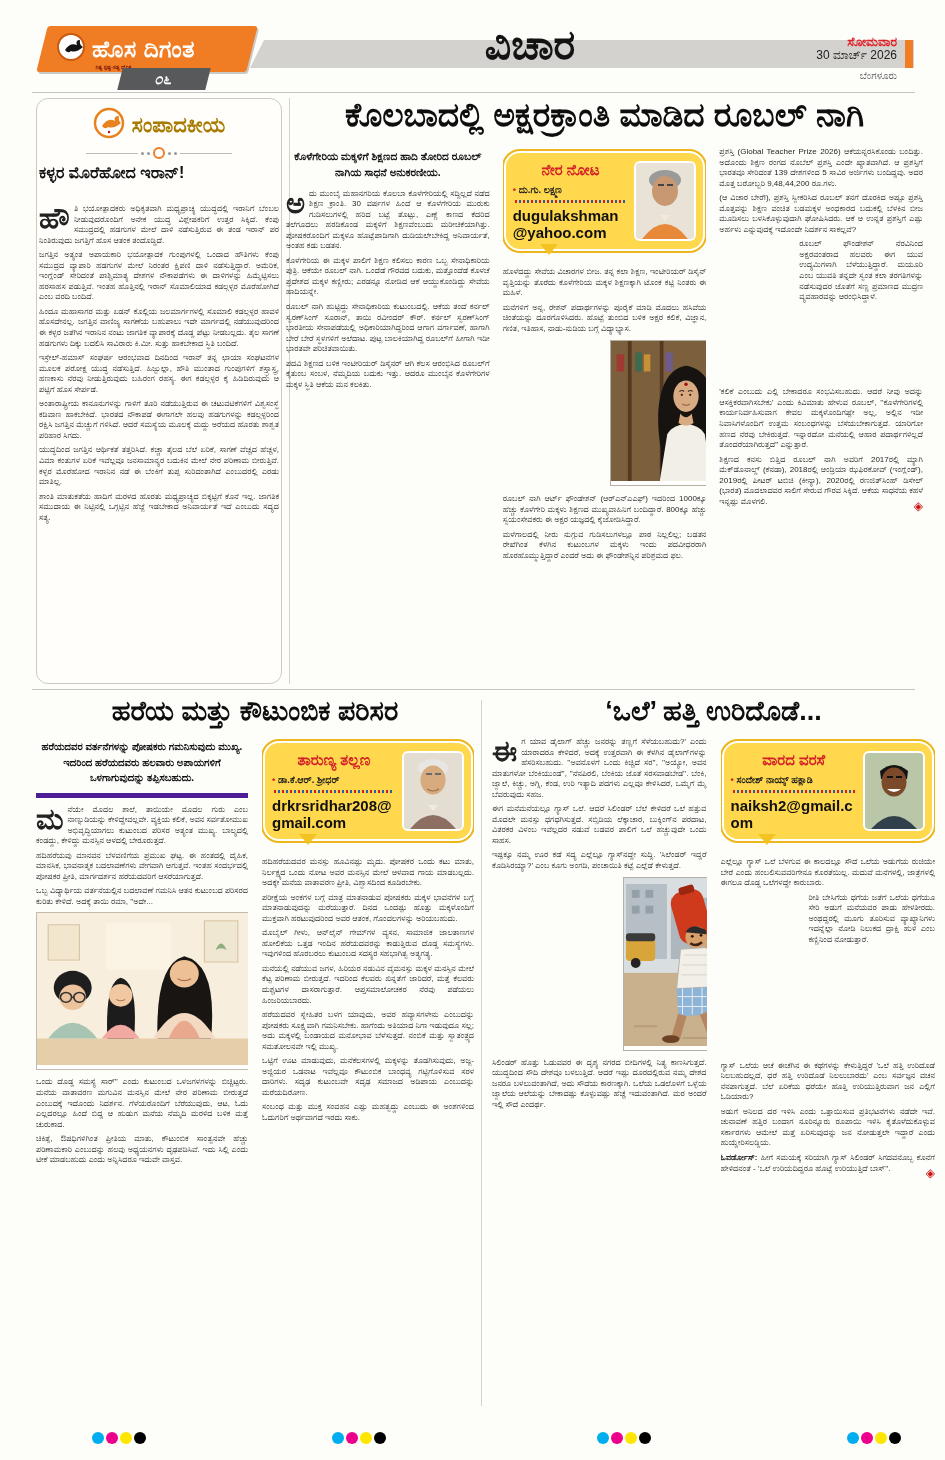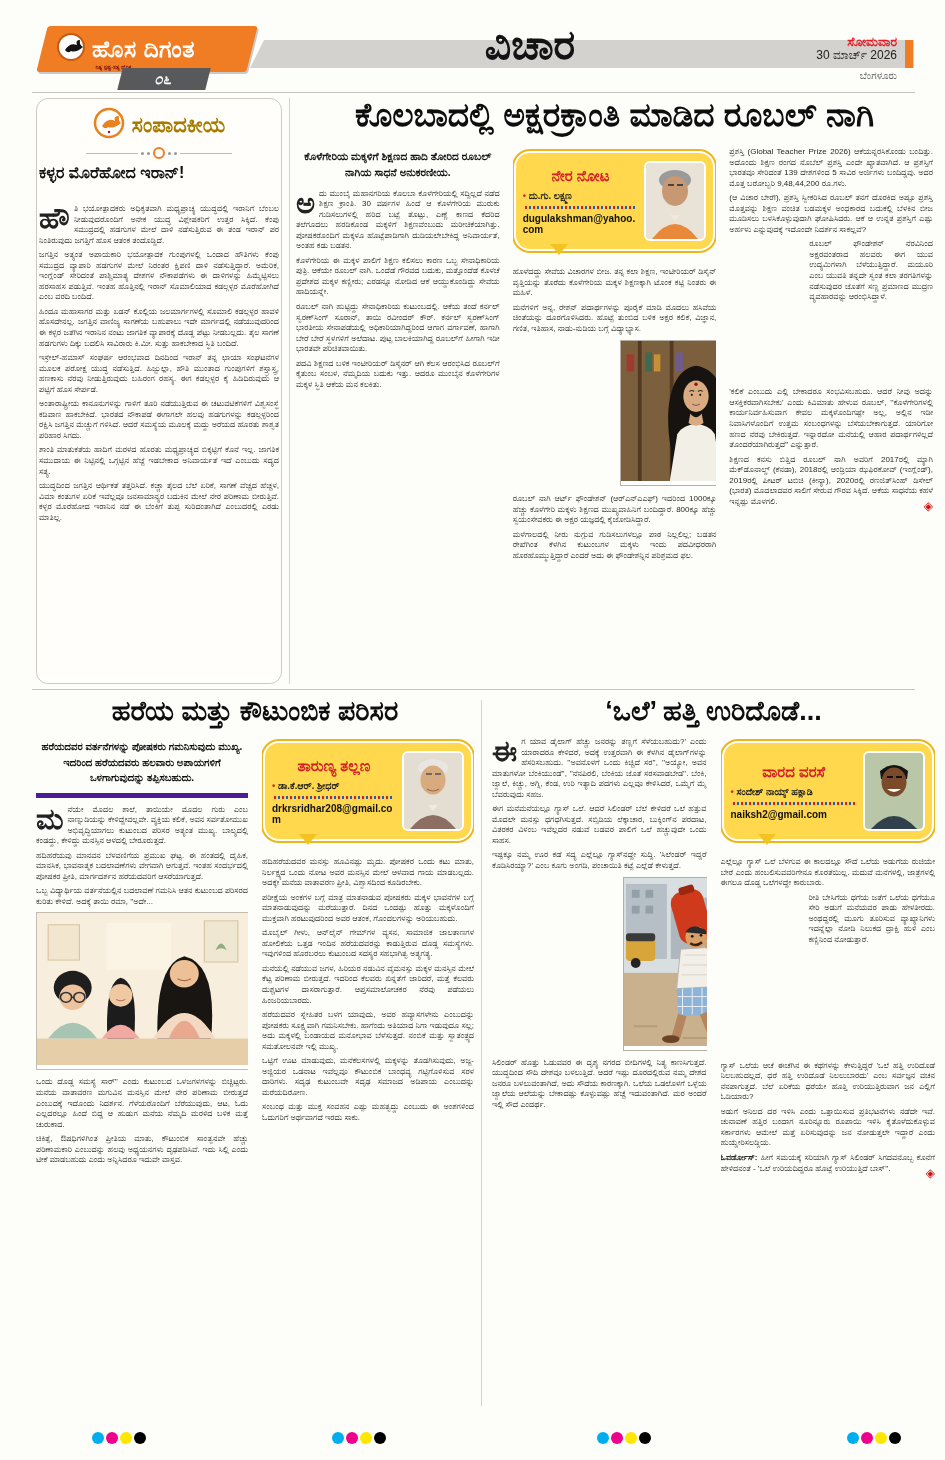--- a/index.html
+++ b/index.html
@@ -33,37 +33,37 @@
   .ed-head{display:flex;align-items:center;justify-content:center;gap:7px;}
   .ed-title{color:#a87b00;font-weight:bold;font-size:21px;}
   .ed-div{display:flex;align-items:center;justify-content:center;gap:3px;margin:4px 0 5px;}
   .ed-div .ln{height:1px;width:52px;background:#bbb;}
   .ed-div .dt{width:3px;height:3px;border-radius:50%;background:#9a9a9a;}
   .ed-div .ctr{width:8px;height:8px;border-radius:50%;border:2px solid #f07d23;background:#fff;}
   .ed-headline{font-size:16px;font-weight:bold;color:#111;margin:2px 0 22px;}
   .bp{font-size:8px;line-height:1.32;text-align:justify;margin:0 0 4px;color:#262626;}
   .dropcap{float:left;font-size:29px;line-height:.85;font-weight:bold;color:#222;margin:2px 4px 0 0;}
   
-  .main-article{position:absolute;left:296px;top:96px;width:637px;height:592px;}
+  .main-article{position:absolute;left:286px;top:96px;width:637px;height:592px;}
   .ma-headline{text-align:center;font-size:33px;font-weight:bold;color:#0e0e0e;}
   .ma-cols{display:flex;gap:13px;margin-top:12px;height:534px;overflow:hidden;justify-content:flex-end;}
   .col{flex:1;min-width:0;overflow:hidden;}
   .standfirst{font-weight:bold;font-size:10.5px;text-align:center;line-height:1.5;padding:2px 6px 8px;color:#111;}
   
   .bubble{position:relative;background:#ffd84d;border-radius:14px;
         box-shadow:0 0 0 2px #fff,0 0 0 4px #edb61b;margin:6px 3px 18px;padding:8px 7px;
         display:flex;gap:6px;align-items:center;}
   .bubble:after{content:"";position:absolute;left:34px;bottom:-15px;
         border:9px solid transparent;border-top:11px solid #f3c324;}
   .b-left{flex:1;min-width:0;text-align:center;}
   .b-series{color:#d42027;font-weight:bold;font-size:15px;}
   .b-author{font-size:9.5px;font-weight:bold;color:#1a1a1a;margin-top:5px;text-align:left;}
   .b-author .bullet{color:#d42027;}
   .b-dots{height:3px;margin:4px 2px;background:repeating-linear-gradient(90deg,#d42027 0 2px,transparent 2px 4px,#1f5fae 4px 6px,transparent 6px 8px);}
-  .b-email{font-size:10px;font-weight:bold;color:#111;word-break:break-all;text-align:left;}
+  .b-email{font-size:15px;font-weight:bold;color:#111;word-break:break-all;text-align:left;}
   .b-photo{width:58px;height:76px;border-radius:6px;overflow:hidden;border:2px solid #fff;background:#ddd;flex:none;}
   .b-photo svg{display:block;}
   .inline-photo{width:152px;margin:6px -58px 8px auto;display:block;border:1px solid #b5b0a6;
         position:relative;z-index:2;background:#fff;}
   .indent-block{margin-left:80px;min-height:148px;}
   .endmark{color:#cc1111;font-size:12px;float:right;margin:2px 0 0 4px;}
   
   .article-left{position:absolute;left:36px;top:696px;width:438px;height:712px;overflow:hidden;}
   .article-right{position:absolute;left:492px;top:696px;width:443px;height:712px;overflow:hidden;}
   .b-headline{text-align:center;font-size:27px;font-weight:bold;color:#0e0e0e;}
@@ -128,22 +128,22 @@
         <span class="dt"></span>
         <span class="ln"></span>
     </div>
     <div class="ed-headline">ಕಳ್ಳರ ಮೊರೆಹೋದ ಇರಾನ್!</div>
     <div>
       <p class="bp"><span class="dropcap">ಹೌ</span><span>ತಿ ಭಯೋತ್ಪಾದಕರು ಅಧಿಕೃತವಾಗಿ ಮಧ್ಯಪ್ರಾಚ್ಯ ಯುದ್ಧದಲ್ಲಿ ಇರಾನಿಗೆ ಬೆಂಬಲ ನೀಡುವುದರೊಂದಿಗೆ ಅನೇಕ ಯುದ್ಧ ವಿಶ್ಲೇಷಕರಿಗೆ ಉತ್ತರ ಸಿಕ್ಕಿದೆ. ಕೆಂಪು ಸಮುದ್ರದಲ್ಲಿ ಹಡಗುಗಳ ಮೇಲೆ ದಾಳಿ ನಡೆಸುತ್ತಿರುವ ಈ ತಂಡ ಇರಾನ್ ಪರ ನಿಂತಿರುವುದು ಜಗತ್ತಿಗೆ ಹೊಸ ಆತಂಕ ತಂದೊಡ್ಡಿದೆ.</span></p>
       <p class="bp">ಜಗತ್ತಿನ ಅತ್ಯಂತ ಅಪಾಯಕಾರಿ ಭಯೋತ್ಪಾದಕ ಗುಂಪುಗಳಲ್ಲಿ ಒಂದಾದ ಹೌತಿಗಳು ಕೆಂಪು ಸಮುದ್ರದ ವ್ಯಾಪಾರಿ ಹಡಗುಗಳ ಮೇಲೆ ನಿರಂತರ ಕ್ಷಿಪಣಿ ದಾಳಿ ನಡೆಸುತ್ತಿದ್ದಾರೆ. ಅಮೆರಿಕ, ಇಂಗ್ಲೆಂಡ್ ಸೇರಿದಂತೆ ಪಾಶ್ಚಿಮಾತ್ಯ ದೇಶಗಳ ನೌಕಾಪಡೆಗಳು ಈ ದಾಳಿಗಳನ್ನು ಹಿಮ್ಮೆಟ್ಟಿಸಲು ಹರಸಾಹಸ ಪಡುತ್ತಿವೆ. ಇಂತಹ ಹೊತ್ತಿನಲ್ಲಿ ಇರಾನ್ ಸೊಮಾಲಿಯಾದ ಕಡಲ್ಗಳ್ಳರ ಮೊರೆಹೋಗಿದೆ ಎಂಬ ವರದಿ ಬಂದಿದೆ.</p>
       <p class="bp">ಹಿಂದೂ ಮಹಾಸಾಗರ ಮತ್ತು ಏಡನ್ ಕೊಲ್ಲಿಯ ಜಲಮಾರ್ಗಗಳಲ್ಲಿ ಸೊಮಾಲಿ ಕಡಲ್ಗಳ್ಳರ ಹಾವಳಿ ಹೊಸದೇನಲ್ಲ. ಜಗತ್ತಿನ ವಾಣಿಜ್ಯ ಸಾಗಣೆಯ ಬಹುಪಾಲು ಇದೇ ಮಾರ್ಗದಲ್ಲಿ ನಡೆಯುವುದರಿಂದ ಈ ಕಳ್ಳರ ಜತೆಗಿನ ಇರಾನಿನ ನಂಟು ಜಾಗತಿಕ ವ್ಯಾಪಾರಕ್ಕೆ ದೊಡ್ಡ ಪೆಟ್ಟು ನೀಡಬಲ್ಲದು. ತೈಲ ಸಾಗಣೆ ಹಡಗುಗಳು ದಿಕ್ಕು ಬದಲಿಸಿ ಸಾವಿರಾರು ಕಿ.ಮೀ. ಸುತ್ತು ಹಾಕಬೇಕಾದ ಸ್ಥಿತಿ ಬಂದಿದೆ.</p>
       <p class="bp">ಇಸ್ರೇಲ್-ಹಮಾಸ್ ಸಂಘರ್ಷ ಆರಂಭವಾದ ದಿನದಿಂದ ಇರಾನ್ ತನ್ನ ಛಾಯಾ ಸಂಘಟನೆಗಳ ಮೂಲಕ ಪರೋಕ್ಷ ಯುದ್ಧ ನಡೆಸುತ್ತಿದೆ. ಹಿಜ್ಬುಲ್ಲಾ, ಹೌತಿ ಮುಂತಾದ ಗುಂಪುಗಳಿಗೆ ಶಸ್ತ್ರಾಸ್ತ್ರ, ಹಣಕಾಸು ನೆರವು ನೀಡುತ್ತಿರುವುದು ಬಹಿರಂಗ ರಹಸ್ಯ. ಈಗ ಕಡಲ್ಗಳ್ಳರ ಕೈ ಹಿಡಿದಿರುವುದು ಆ ಪಟ್ಟಿಗೆ ಹೊಸ ಸೇರ್ಪಡೆ.</p>
       <p class="bp">ಅಂತಾರಾಷ್ಟ್ರೀಯ ಕಾನೂನುಗಳನ್ನು ಗಾಳಿಗೆ ತೂರಿ ನಡೆಯುತ್ತಿರುವ ಈ ಚಟುವಟಿಕೆಗಳಿಗೆ ವಿಶ್ವಸಂಸ್ಥೆ ಕಡಿವಾಣ ಹಾಕಬೇಕಿದೆ. ಭಾರತದ ನೌಕಾಪಡೆ ಈಗಾಗಲೇ ಹಲವು ಹಡಗುಗಳನ್ನು ಕಡಲ್ಗಳ್ಳರಿಂದ ರಕ್ಷಿಸಿ ಜಗತ್ತಿನ ಮೆಚ್ಚುಗೆ ಗಳಿಸಿದೆ. ಆದರೆ ಸಮಸ್ಯೆಯ ಮೂಲಕ್ಕೆ ಮದ್ದು ಅರೆಯದ ಹೊರತು ಶಾಶ್ವತ ಪರಿಹಾರ ಸಿಗದು.</p>
+      <p class="bp">ಯುದ್ಧದಿಂದ ಜಗತ್ತಿನ ಆರ್ಥಿಕತೆ ತತ್ತರಿಸಿದೆ. ಕಚ್ಚಾ ತೈಲದ ಬೆಲೆ ಏರಿಕೆ, ಸಾಗಣೆ ವೆಚ್ಚದ ಹೆಚ್ಚಳ, ವಿಮಾ ಕಂತುಗಳ ಏರಿಕೆ ಇವೆಲ್ಲವೂ ಜನಸಾಮಾನ್ಯರ ಬದುಕಿನ ಮೇಲೆ ನೇರ ಪರಿಣಾಮ ಬೀರುತ್ತಿವೆ. ಕಳ್ಳರ ಮೊರೆಹೋದ ಇರಾನಿನ ನಡೆ ಈ ಬೆಂಕಿಗೆ ತುಪ್ಪ ಸುರಿದಂತಾಗಿದೆ ಎಂಬುದರಲ್ಲಿ ಎರಡು ಮಾತಿಲ್ಲ.</p>
       <p class="bp">ಶಾಂತಿ ಮಾತುಕತೆಯ ಹಾದಿಗೆ ಮರಳದ ಹೊರತು ಮಧ್ಯಪ್ರಾಚ್ಯದ ಬಿಕ್ಕಟ್ಟಿಗೆ ಕೊನೆ ಇಲ್ಲ. ಜಾಗತಿಕ ಸಮುದಾಯ ಈ ನಿಟ್ಟಿನಲ್ಲಿ ಒಗ್ಗಟ್ಟಿನ ಹೆಜ್ಜೆ ಇಡಬೇಕಾದ ಅನಿವಾರ್ಯತೆ ಇದೆ ಎಂಬುದು ಸದ್ಯದ ಸತ್ಯ.</p>
-      <p class="bp">ಯುದ್ಧದಿಂದ ಜಗತ್ತಿನ ಆರ್ಥಿಕತೆ ತತ್ತರಿಸಿದೆ. ಕಚ್ಚಾ ತೈಲದ ಬೆಲೆ ಏರಿಕೆ, ಸಾಗಣೆ ವೆಚ್ಚದ ಹೆಚ್ಚಳ, ವಿಮಾ ಕಂತುಗಳ ಏರಿಕೆ ಇವೆಲ್ಲವೂ ಜನಸಾಮಾನ್ಯರ ಬದುಕಿನ ಮೇಲೆ ನೇರ ಪರಿಣಾಮ ಬೀರುತ್ತಿವೆ. ಕಳ್ಳರ ಮೊರೆಹೋದ ಇರಾನಿನ ನಡೆ ಈ ಬೆಂಕಿಗೆ ತುಪ್ಪ ಸುರಿದಂತಾಗಿದೆ ಎಂಬುದರಲ್ಲಿ ಎರಡು ಮಾತಿಲ್ಲ.</p>
     </div>
   </div>
   <div class="vl1"></div>
 
   <div class="main-article">
     <div class="ma-headline">ಕೊಲಬಾದಲ್ಲಿ ಅಕ್ಷರಕ್ರಾಂತಿ ಮಾಡಿದ ರೂಬಲ್ ನಾಗಿ</div>
     <div class="ma-cols">
       <div class="col">
         <div class="standfirst">ಕೊಳೆಗೇರಿಯ ಮಕ್ಕಳಿಗೆ ಶಿಕ್ಷಣದ ಹಾದಿ ತೋರಿದ ರೂಬಲ್ ನಾಗಿಯ ಸಾಧನೆ ಅನುಕರಣೀಯ.</div>
         <p class="bp"><span class="dropcap">ಅ</span><span>ದು ಮುಂಬೈ ಮಹಾನಗರಿಯ ಕೊಲಬಾ ಕೊಳೆಗೇರಿಯಲ್ಲಿ ಸದ್ದಿಲ್ಲದೆ ನಡೆದ ಶಿಕ್ಷಣ ಕ್ರಾಂತಿ. 30 ವರ್ಷಗಳ ಹಿಂದೆ ಆ ಕೊಳೆಗೇರಿಯ ಮುರುಕು ಗುಡಿಸಲುಗಳಲ್ಲಿ ಹರಿದ ಬಟ್ಟೆ ತೊಟ್ಟು, ಎಣ್ಣೆ ಕಾಣದ ಕೆದರಿದ ತಲೆಗೂದಲು ಹರಡಿಕೊಂಡ ಮಕ್ಕಳಿಗೆ ಶಿಕ್ಷಣವೆಂಬುದು ಮರೀಚಿಕೆಯಾಗಿತ್ತು. ಪೋಷಕರೊಂದಿಗೆ ಮಕ್ಕಳೂ ಹೊಟ್ಟೆಪಾಡಿಗಾಗಿ ದುಡಿಯಲೇಬೇಕಿದ್ದ ಅನಿವಾರ್ಯತೆ, ಅಂತಹ ಕಡು ಬಡತನ.</span></p>

